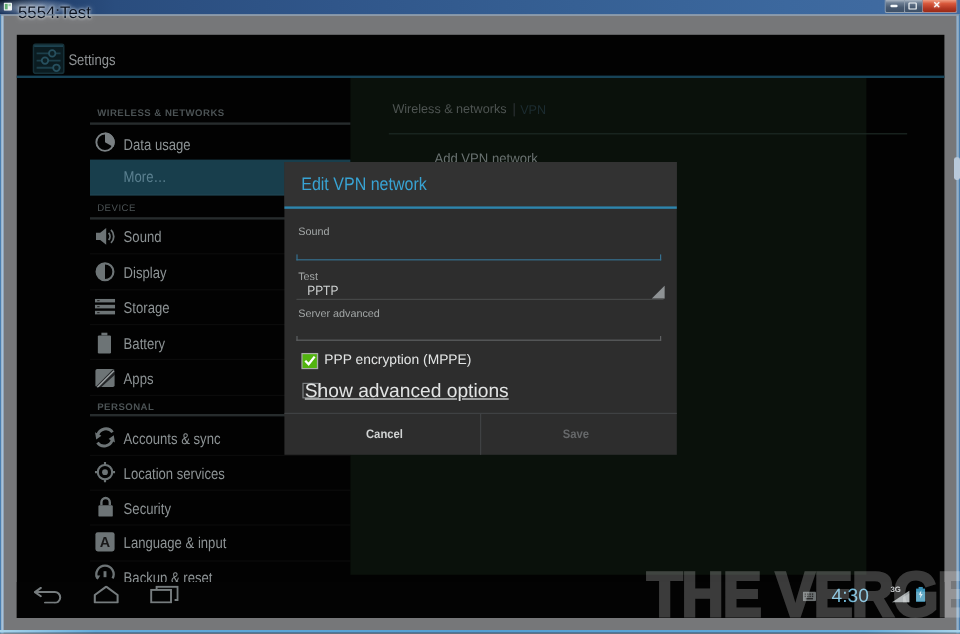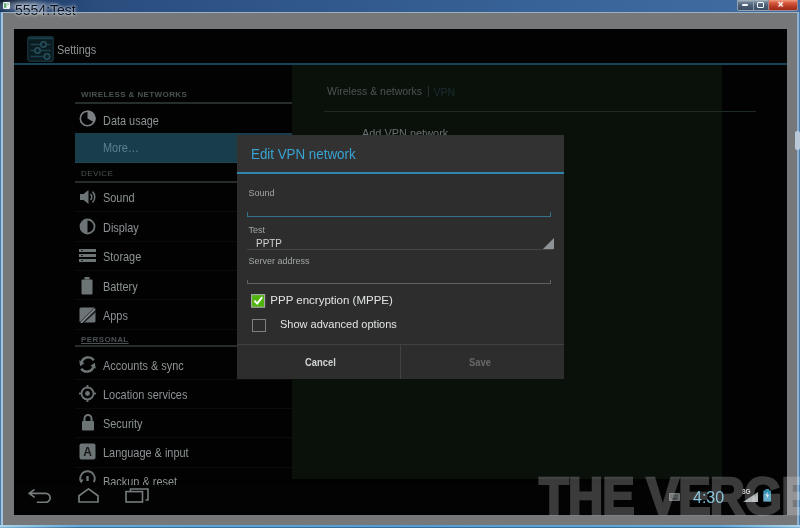--- a/index.html
+++ b/index.html
@@ -28,21 +28,21 @@
     <circle cx="20" cy="20.5" r="2.7"></circle>
   </g>
 </svg>
 <div class="txt" style="left:57px;top:41.8px;font-size:12.8px;color:#8f9395;transform:scaleX(0.85);transform-origin:left;">Settings</div>
 <div class="ab" style="left:14px;top:62.8px;width:773px;height:1.8px;background:#174357;"></div>
 
 <div class="txt" style="left:81px;top:89.5px;font-size:8px;font-weight:bold;letter-spacing:0.4px;color:#4c5355;">WIRELESS &amp; NETWORKS</div>
 <div class="ab" style="left:75px;top:102.2px;width:217px;height:1.4px;background:#272c2d;"></div>
 <div class="txt" style="left:81px;top:168.8px;font-size:8px;font-weight:normal;letter-spacing:0.4px;color:#4c5355;">DEVICE</div>
 <div class="ab" style="left:75px;top:181.4px;width:217px;height:1.4px;background:#272c2d;"></div>
-<div class="txt" style="left:81px;top:335.2px;font-size:8px;font-weight:bold;letter-spacing:0.4px;color:#4c5355;text-decoration:underline;">PERSONAL</div>
+<div class="txt" style="left:81px;top:335.2px;font-size:8px;font-weight:bold;letter-spacing:0.4px;color:#4c5355;">PERSONAL</div>
 <div class="ab" style="left:75px;top:345.4px;width:217px;height:1.4px;background:#272c2d;"></div>
 
 <div class="ab" style="left:75px;top:133px;width:217px;height:29.6px;background:#183e4c;"></div>
 <div class="txt" style="left:103px;top:140px;font-size:13px;color:#5b8090;transform:scaleX(0.84);transform-origin:left;">More…</div>
 
 <svg class="ab" style="left:79px;top:110px;" width="17" height="17" viewBox="0 0 17 17">
   <circle cx="8.5" cy="8.5" r="7.2" fill="none" stroke="#7a8083" stroke-width="1.6"></circle>
   <path d="M8.5,8.5 L8.5,0.4 A8.1,8.1 0 0 1 15.5,12.6 Z" fill="#7a8083"></path>
 </svg>
 <div class="txt" style="left:103px;top:113px;font-size:13px;color:#8d9395;transform:scaleX(0.84);transform-origin:left;">Data usage</div>
@@ -152,34 +152,34 @@
 <div class="ab" style="left:246.5px;top:212.2px;width:1.5px;height:4.9px;background:#36708f;"></div>
 <div class="ab" style="left:549.8px;top:212.2px;width:1.5px;height:4.9px;background:#36708f;"></div>
 
 <div class="txt" style="left:248.5px;top:224.5px;font-size:9px;color:#a2a6a6;">Test</div>
 <div class="txt" style="left:256px;top:236.7px;font-size:11.3px;color:#cfd2d2;transform:scaleX(0.88);transform-origin:left;">PPTP</div>
 <svg class="ab" style="left:542.5px;top:238.2px;" width="11" height="11" viewBox="0 0 11 11">
   <polygon points="11,0 11,11 0,11" fill="#8e9294"></polygon>
 </svg>
 <div class="ab" style="left:246.5px;top:248.9px;width:306.8px;height:1px;background:#454747;"></div>
 
-<div class="txt" style="left:248.5px;top:255.5px;font-size:9px;color:#a2a6a6;">Server address</div>
+<div class="txt" style="left:248.5px;top:255.5px;font-size:9px;color:#a2a6a6;">Server advanced</div>
 
 <div class="ab" style="left:246.5px;top:283.1px;width:304.8px;height:1.3px;background:#5e6062;"></div>
 <div class="ab" style="left:246.5px;top:279.6px;width:1.3px;height:4.8px;background:#5e6062;"></div>
 <div class="ab" style="left:550px;top:279.6px;width:1.3px;height:4.8px;background:#5e6062;"></div>
 
 <svg class="ab" style="left:250.5px;top:294.3px;" width="15" height="14" viewBox="0 0 15 14">
   <rect x="0.6" y="0.6" width="13" height="12.6" fill="#52b40f" stroke="#a9aca9" stroke-width="1.1"></rect>
   <path d="M3.4,6.6 L6.2,9.6 L11.2,3.2" fill="none" stroke="#ffffff" stroke-width="1.9"></path>
 </svg>
 <div class="txt" style="left:270.3px;top:293.8px;font-size:11.5px;color:#e2e4e4;">PPP encryption (MPPE)</div>
 
 <div class="ab" style="left:251.5px;top:318.9px;width:12px;height:11px;border:1.2px solid #7d8183;background:#2d2d2d;"></div>
-<div class="txt" style="left:280px;top:317.6px;font-size:11px;color:#e2e4e4;">Show advanced options</div>
+<div class="txt" style="left:254px;top:317.6px;font-size:16px;color:#e2e4e4;text-decoration:underline;">Show advanced options</div>
 
 <div class="ab" style="left:237px;top:344.3px;width:327px;height:1.1px;background:#3f4143;"></div>
 <div class="ab" style="left:399.5px;top:345.4px;width:1.1px;height:33.4px;background:#3f4143;"></div>
 <div class="txt" style="left:304.5px;top:357.4px;font-size:10.2px;font-weight:bold;color:#d2d4d4;transform:scaleX(0.92);transform-origin:left;">Cancel</div>
 <div class="txt" style="left:469px;top:357.4px;font-size:10.2px;font-weight:bold;color:#66686a;transform:scaleX(0.92);transform-origin:left;">Save</div>
 
 <div class="ab" style="left:14px;top:484.5px;width:773px;height:30.5px;background:#030303;"></div>
 
 <svg class="ab" style="left:28px;top:489px;" width="24" height="14" viewBox="0 0 24 14">
   <path d="M6,0.9 L1.1,4.4 L6,7.9 M1.1,4.4 H17.3 A4.5,4.5 0 1 1 16.8,13.3 H9.5" fill="none" stroke="#767c7e" stroke-width="1.7" stroke-linecap="round" stroke-linejoin="round"></path>

